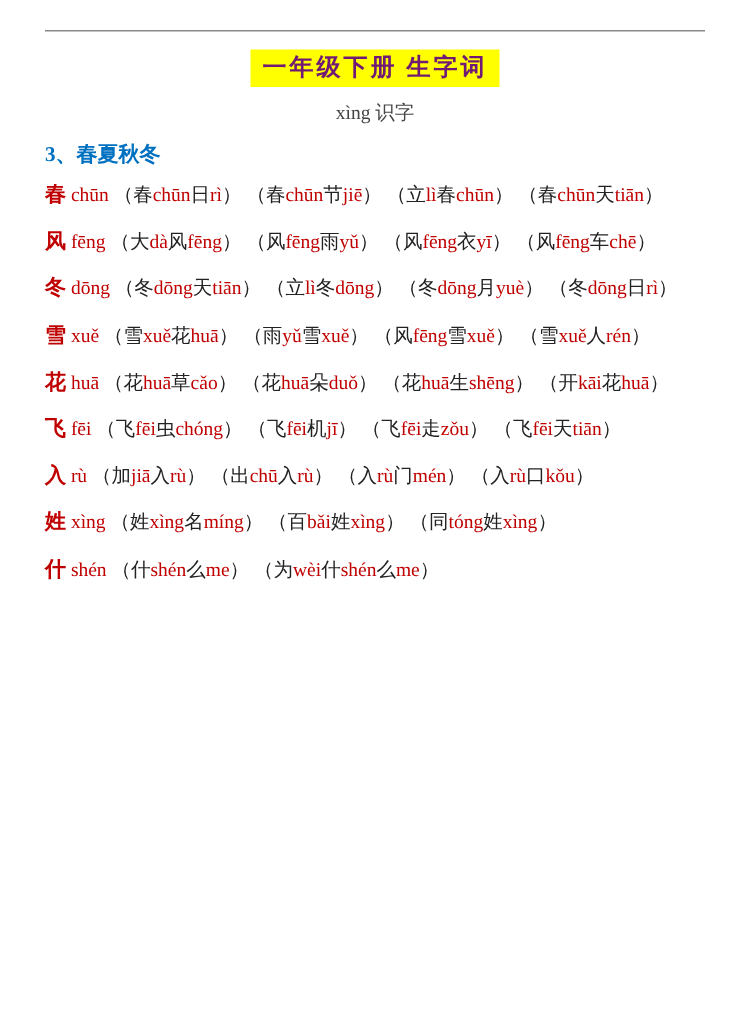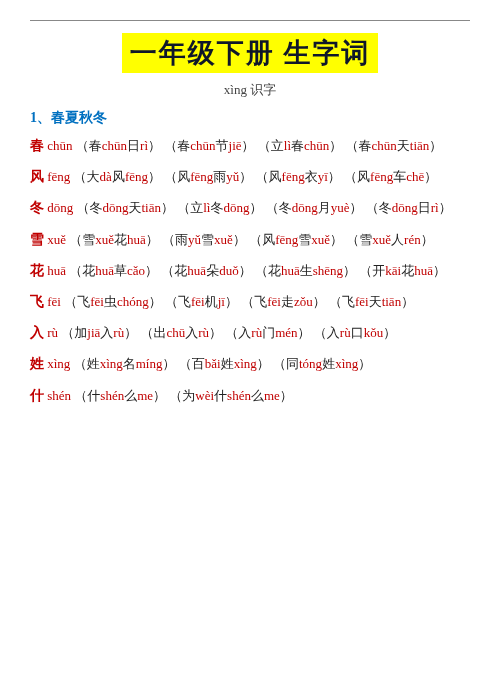--- a/index.html
+++ b/index.html
@@ -12,23 +12,23 @@
       color: #222;
       padding: 20px 30px;
     }
     .title-wrapper {
       text-align: center;
       margin-bottom: 8px;
     }
     .main-title {
       display: inline-block;
       background: #ffff00;
-      font-size: 27px;
+      font-size: 16px;
       font-weight: bold;
-      color: #0f172a;
+      color: #701a75;
       padding: 2px 8px;
       letter-spacing: 2px;
     }
     .subtitle {
       text-align: center;
       font-size: 13px;
       color: #444;
       margin-bottom: 10px;
     }
     .section-title {
@@ -68,21 +68,21 @@
 <body>
 
 <hr class="top-line">
 
 <div class="title-wrapper">
   <span class="main-title">一年级下册  生字词</span>
 </div>
 <div class="subtitle">xìng 识字</div>
 
 <div id="sections-container">
-    <div class="section-title">1、春夏秋冬</div>
+    <div class="section-title">3、春夏秋冬</div>
     <div class="char-block"><span class="char-label">春</span> <span class="pinyin-red">chūn</span> <span class="group"><span class="pinyin-normal">（</span><span class="pinyin-normal">春</span><span class="pinyin-red">chūn</span><span class="pinyin-normal">日</span><span class="pinyin-red">rì</span><span class="pinyin-normal">）</span></span> <span class="group"><span class="pinyin-normal">（</span><span class="pinyin-normal">春</span><span class="pinyin-red">chūn</span><span class="pinyin-normal">节</span><span class="pinyin-red">jiē</span><span class="pinyin-normal">）</span></span> <span class="group"><span class="pinyin-normal">（</span><span class="pinyin-normal">立</span><span class="pinyin-red">lì</span><span class="pinyin-normal">春</span><span class="pinyin-red">chūn</span><span class="pinyin-normal">）</span></span> <span class="group"><span class="pinyin-normal">（</span><span class="pinyin-normal">春</span><span class="pinyin-red">chūn</span><span class="pinyin-normal">天</span><span class="pinyin-red">tiān</span><span class="pinyin-normal">）</span></span></div>
     <div class="char-block"><span class="char-label">风</span> <span class="pinyin-red">fēng</span> <span class="group"><span class="pinyin-normal">（</span><span class="pinyin-normal">大</span><span class="pinyin-red">dà</span><span class="pinyin-normal">风</span><span class="pinyin-red">fēng</span><span class="pinyin-normal">）</span></span> <span class="group"><span class="pinyin-normal">（</span><span class="pinyin-normal">风</span><span class="pinyin-red">fēng</span><span class="pinyin-normal">雨</span><span class="pinyin-red">yǔ</span><span class="pinyin-normal">）</span></span> <span class="group"><span class="pinyin-normal">（</span><span class="pinyin-normal">风</span><span class="pinyin-red">fēng</span><span class="pinyin-normal">衣</span><span class="pinyin-red">yī</span><span class="pinyin-normal">）</span></span> <span class="group"><span class="pinyin-normal">（</span><span class="pinyin-normal">风</span><span class="pinyin-red">fēng</span><span class="pinyin-normal">车</span><span class="pinyin-red">chē</span><span class="pinyin-normal">）</span></span></div>
     <div class="char-block"><span class="char-label">冬</span> <span class="pinyin-red">dōng</span> <span class="group"><span class="pinyin-normal">（</span><span class="pinyin-normal">冬</span><span class="pinyin-red">dōng</span><span class="pinyin-normal">天</span><span class="pinyin-red">tiān</span><span class="pinyin-normal">）</span></span> <span class="group"><span class="pinyin-normal">（</span><span class="pinyin-normal">立</span><span class="pinyin-red">lì</span><span class="pinyin-normal">冬</span><span class="pinyin-red">dōng</span><span class="pinyin-normal">）</span></span> <span class="group"><span class="pinyin-normal">（</span><span class="pinyin-normal">冬</span><span class="pinyin-red">dōng</span><span class="pinyin-normal">月</span><span class="pinyin-red">yuè</span><span class="pinyin-normal">）</span></span> <span class="group"><span class="pinyin-normal">（</span><span class="pinyin-normal">冬</span><span class="pinyin-red">dōng</span><span class="pinyin-normal">日</span><span class="pinyin-red">rì</span><span class="pinyin-normal">）</span></span></div>
     <div class="char-block"><span class="char-label">雪</span> <span class="pinyin-red">xuě</span> <span class="group"><span class="pinyin-normal">（</span><span class="pinyin-normal">雪</span><span class="pinyin-red">xuě</span><span class="pinyin-normal">花</span><span class="pinyin-red">huā</span><span class="pinyin-normal">）</span></span> <span class="group"><span class="pinyin-normal">（</span><span class="pinyin-normal">雨</span><span class="pinyin-red">yǔ</span><span class="pinyin-normal">雪</span><span class="pinyin-red">xuě</span><span class="pinyin-normal">）</span></span> <span class="group"><span class="pinyin-normal">（</span><span class="pinyin-normal">风</span><span class="pinyin-red">fēng</span><span class="pinyin-normal">雪</span><span class="pinyin-red">xuě</span><span class="pinyin-normal">）</span></span> <span class="group"><span class="pinyin-normal">（</span><span class="pinyin-normal">雪</span><span class="pinyin-red">xuě</span><span class="pinyin-normal">人</span><span class="pinyin-red">rén</span><span class="pinyin-normal">）</span></span></div>
     <div class="char-block"><span class="char-label">花</span> <span class="pinyin-red">huā</span> <span class="group"><span class="pinyin-normal">（</span><span class="pinyin-normal">花</span><span class="pinyin-red">huā</span><span class="pinyin-normal">草</span><span class="pinyin-red">cǎo</span><span class="pinyin-normal">）</span></span> <span class="group"><span class="pinyin-normal">（</span><span class="pinyin-normal">花</span><span class="pinyin-red">huā</span><span class="pinyin-normal">朵</span><span class="pinyin-red">duǒ</span><span class="pinyin-normal">）</span></span> <span class="group"><span class="pinyin-normal">（</span><span class="pinyin-normal">花</span><span class="pinyin-red">huā</span><span class="pinyin-normal">生</span><span class="pinyin-red">shēng</span><span class="pinyin-normal">）</span></span> <span class="group"><span class="pinyin-normal">（</span><span class="pinyin-normal">开</span><span class="pinyin-red">kāi</span><span class="pinyin-normal">花</span><span class="pinyin-red">huā</span><span class="pinyin-normal">）</span></span></div>
     <div class="char-block"><span class="char-label">飞</span> <span class="pinyin-red">fēi</span> <span class="group"><span class="pinyin-normal">（</span><span class="pinyin-normal">飞</span><span class="pinyin-red">fēi</span><span class="pinyin-normal">虫</span><span class="pinyin-red">chóng</span><span class="pinyin-normal">）</span></span> <span class="group"><span class="pinyin-normal">（</span><span class="pinyin-normal">飞</span><span class="pinyin-red">fēi</span><span class="pinyin-normal">机</span><span class="pinyin-red">jī</span><span class="pinyin-normal">）</span></span> <span class="group"><span class="pinyin-normal">（</span><span class="pinyin-normal">飞</span><span class="pinyin-red">fēi</span><span class="pinyin-normal">走</span><span class="pinyin-red">zǒu</span><span class="pinyin-normal">）</span></span> <span class="group"><span class="pinyin-normal">（</span><span class="pinyin-normal">飞</span><span class="pinyin-red">fēi</span><span class="pinyin-normal">天</span><span class="pinyin-red">tiān</span><span class="pinyin-normal">）</span></span></div>
     <div class="char-block"><span class="char-label">入</span> <span class="pinyin-red">rù</span> <span class="group"><span class="pinyin-normal">（</span><span class="pinyin-normal">加</span><span class="pinyin-red">jiā</span><span class="pinyin-normal">入</span><span class="pinyin-red">rù</span><span class="pinyin-normal">）</span></span> <span class="group"><span class="pinyin-normal">（</span><span class="pinyin-normal">出</span><span class="pinyin-red">chū</span><span class="pinyin-normal">入</span><span class="pinyin-red">rù</span><span class="pinyin-normal">）</span></span> <span class="group"><span class="pinyin-normal">（</span><span class="pinyin-normal">入</span><span class="pinyin-red">rù</span><span class="pinyin-normal">门</span><span class="pinyin-red">mén</span><span class="pinyin-normal">）</span></span> <span class="group"><span class="pinyin-normal">（</span><span class="pinyin-normal">入</span><span class="pinyin-red">rù</span><span class="pinyin-normal">口</span><span class="pinyin-red">kǒu</span><span class="pinyin-normal">）</span></span></div>
     <div class="char-block"><span class="char-label">姓</span> <span class="pinyin-red">xìng</span> <span class="group"><span class="pinyin-normal">（</span><span class="pinyin-normal">姓</span><span class="pinyin-red">xìng</span><span class="pinyin-normal">名</span><span class="pinyin-red">míng</span><span class="pinyin-normal">）</span></span> <span class="group"><span class="pinyin-normal">（</span><span class="pinyin-normal">百</span><span class="pinyin-red">bǎi</span><span class="pinyin-normal">姓</span><span class="pinyin-red">xìng</span><span class="pinyin-normal">）</span></span> <span class="group"><span class="pinyin-normal">（</span><span class="pinyin-normal">同</span><span class="pinyin-red">tóng</span><span class="pinyin-normal">姓</span><span class="pinyin-red">xìng</span><span class="pinyin-normal">）</span></span></div>
     <div class="char-block"><span class="char-label">什</span> <span class="pinyin-red">shén</span> <span class="group"><span class="pinyin-normal">（</span><span class="pinyin-normal">什</span><span class="pinyin-red">shén</span><span class="pinyin-normal">么</span><span class="pinyin-red">me</span><span class="pinyin-normal">）</span></span> <span class="group"><span class="pinyin-normal">（</span><span class="pinyin-normal">为</span><span class="pinyin-red">wèi</span><span class="pinyin-normal">什</span><span class="pinyin-red">shén</span><span class="pinyin-normal">么</span><span class="pinyin-red">me</span><span class="pinyin-normal">）</span></span></div>
   </div>

